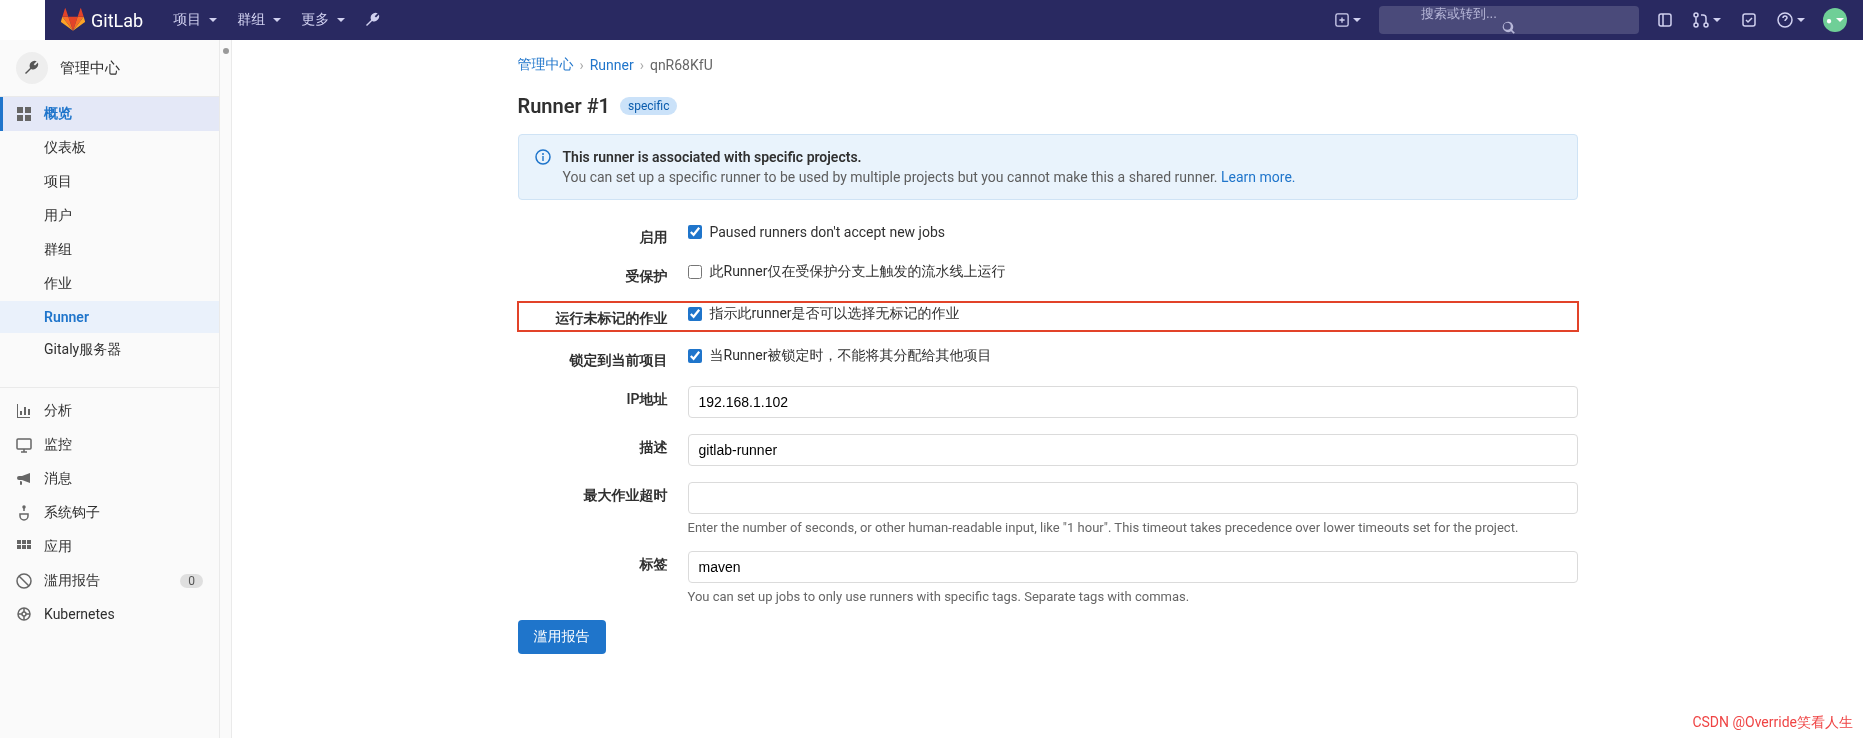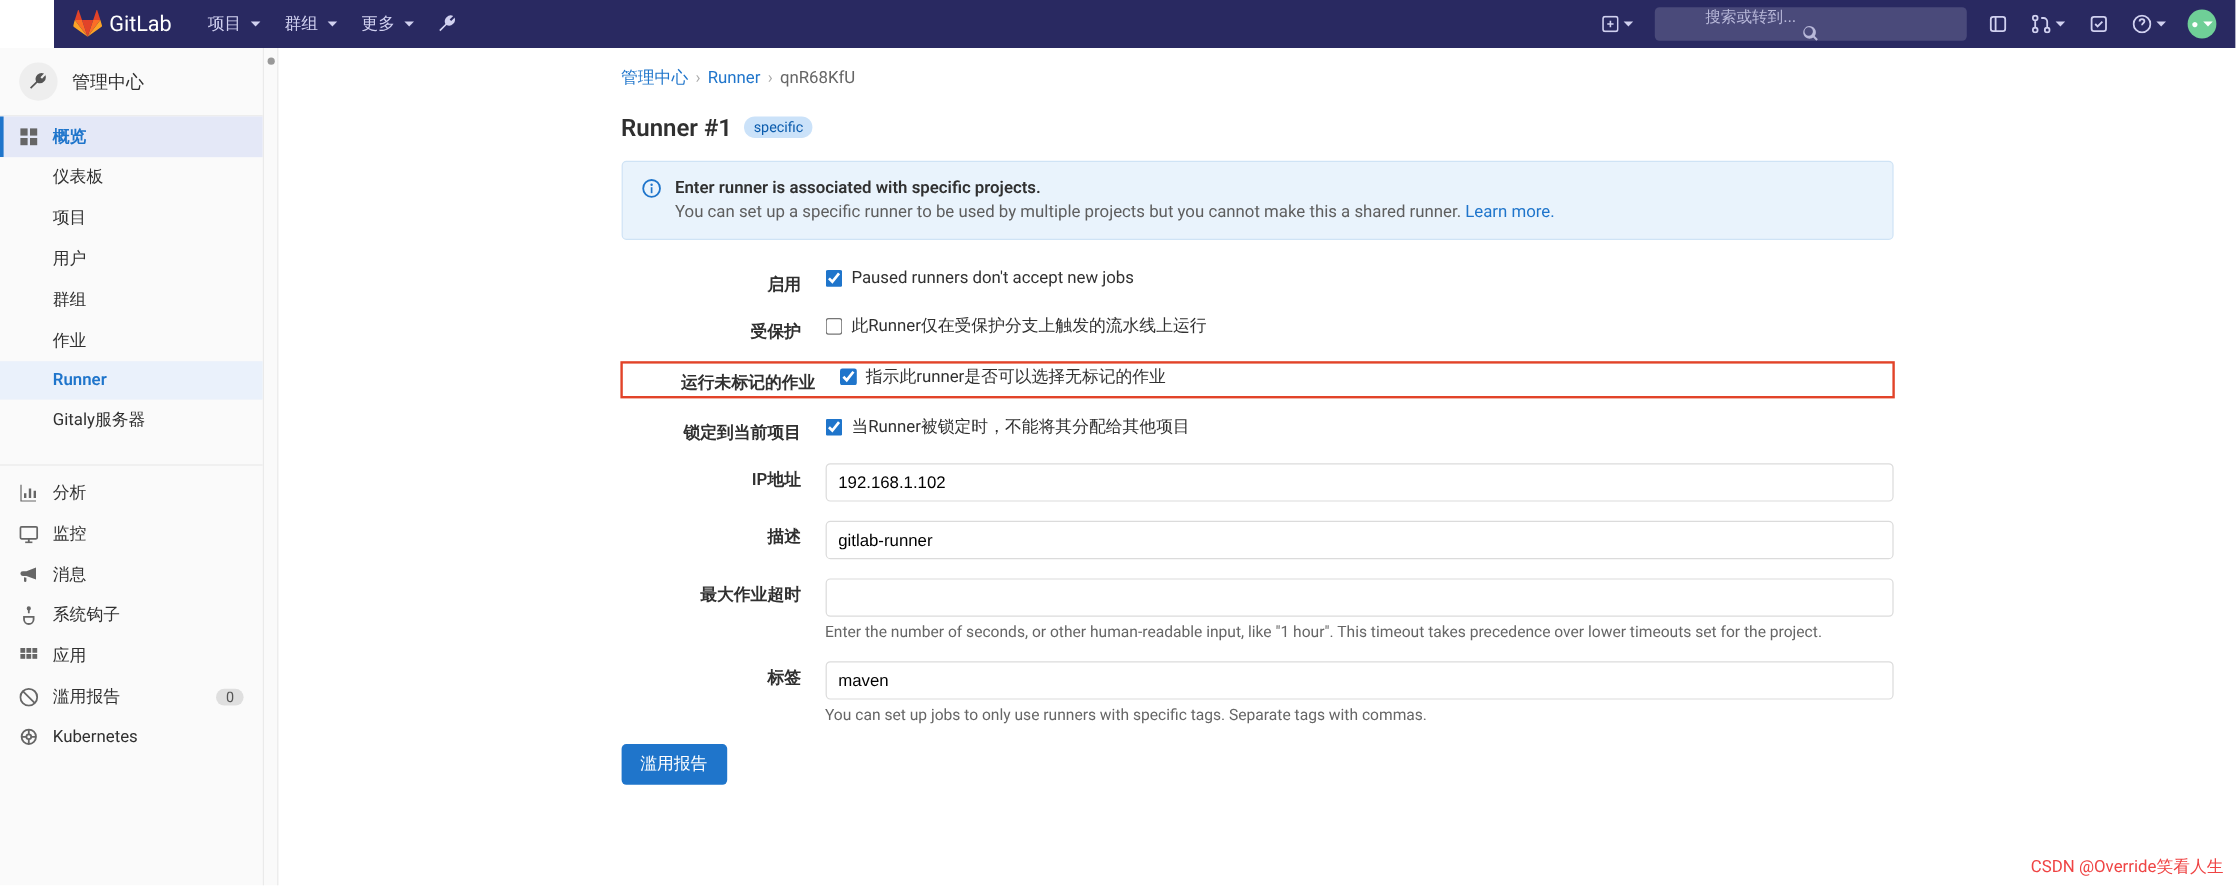--- a/index.html
+++ b/index.html
@@ -47,21 +47,21 @@
 h1.page-title { font-size: 20px; font-weight:600; display:flex; align-items:center; gap:10px; margin-bottom:16px;}
 .tag { background:#cbe2f9; color:#0b5cad; font-size:12px; padding:2px 8px; border-radius:10px; font-weight:400;}
 
 .info-box { background:#e9f3fc; border:1px solid #cfe3f5; border-radius:4px; padding:14px 16px; display:flex; gap:12px; margin-bottom:24px;}
 .info-box .icon { color:#1f75cb; flex-shrink:0; }
 .info-box .bold { font-weight:600; margin-bottom:4px; color:#303030;}
 .info-box .desc { color:#5e5e5e; font-size:14px;}
 .info-box a { color:#1f75cb; text-decoration:none;}
 
 .form-row { display:flex; margin-bottom: 16px; align-items:flex-start; }
-.form-row.highlighted { outline: 2px solid #e24329; outline-offset: -1px; padding:3px 12px;}
+.form-row.highlighted { outline: 2px solid #e24329; outline-offset: -1px; padding:3px 0;}
 .form-label { width: 170px; text-align:right; padding-right: 20px; padding-top:5px; font-weight:600; color:#303030; font-size:14px;}
 .form-field { flex:1; }
 .form-field .check-row { display:flex; align-items:center; gap:8px; }
 .form-field input[type=checkbox]{ width:14px; height:14px; accent-color:#1f75cb;}
 .form-field input[type=text]{ width:100%; border:1px solid #dbdbdb; border-radius:4px; padding:7px 10px; font-size:14px;}
 .form-field .hint { color:#666; font-size:13px; margin-top:6px;}
 
 .btn-primary { background:#1f75cb; color:#fff; border:none; border-radius:4px; padding: 8px 16px; font-size:14px; cursor:pointer;}
 
 .watermark { position:fixed; bottom:6px; right:10px; color:#ef4444; font-size:14px; }
@@ -264,21 +264,21 @@
         <span class="tag">specific</span>
       </h1>
 
       <div class="info-box">
         <div class="icon"><svg width="16" height="16" viewBox="0 0 16 16" fill="currentColor">
               <circle cx="8" cy="8" r="7" fill="none" stroke="currentColor" stroke-width="1.5"></circle>
               <circle cx="8" cy="5" r="1"></circle>
               <rect x="7.3" y="7" width="1.4" height="5"></rect>
             </svg></div>
         <div>
-          <div class="bold">Enter runner is associated with specific projects.</div>
+          <div class="bold">This runner is associated with specific projects.</div>
           <div class="desc"><span>You can set up a specific runner to be used by multiple projects but you cannot make this a shared runner. </span><a href="#">Learn more.</a></div>
         </div>
       </div>
 
       <div class="form-row">
         <div class="form-label">启用</div>
         <div class="form-field">
             <label class="check-row">
               <input type="checkbox" checked="" style="">
               <span>Paused runners don't accept new jobs</span>

